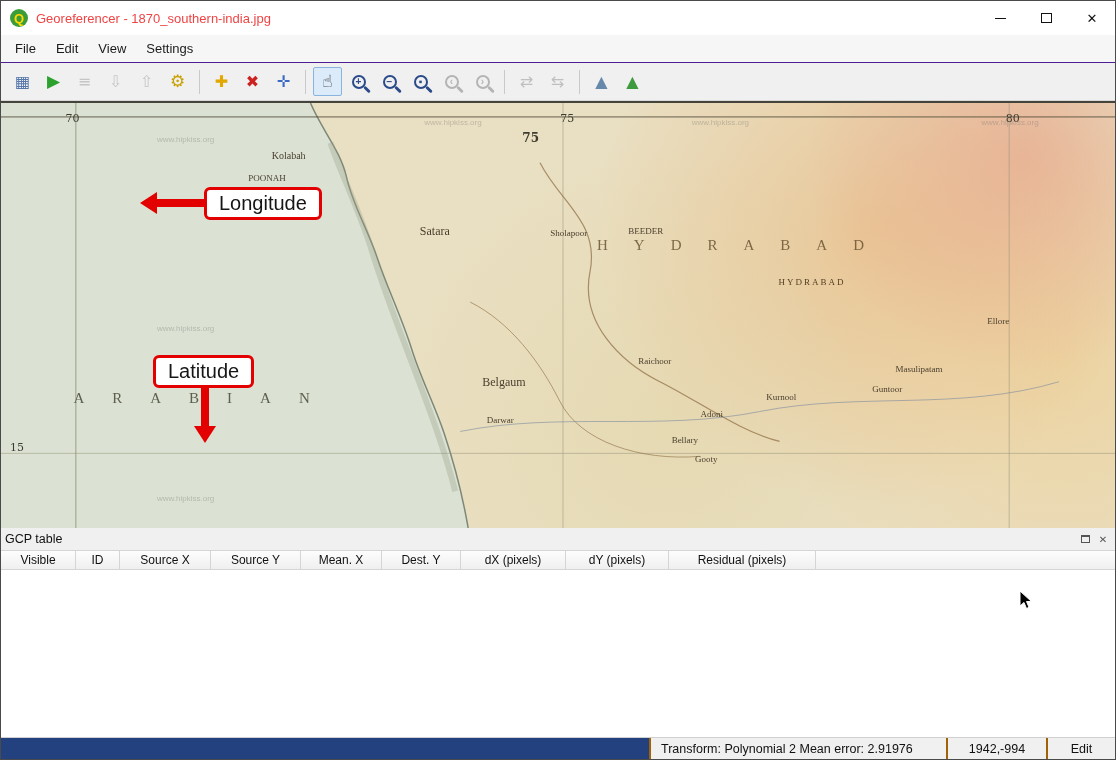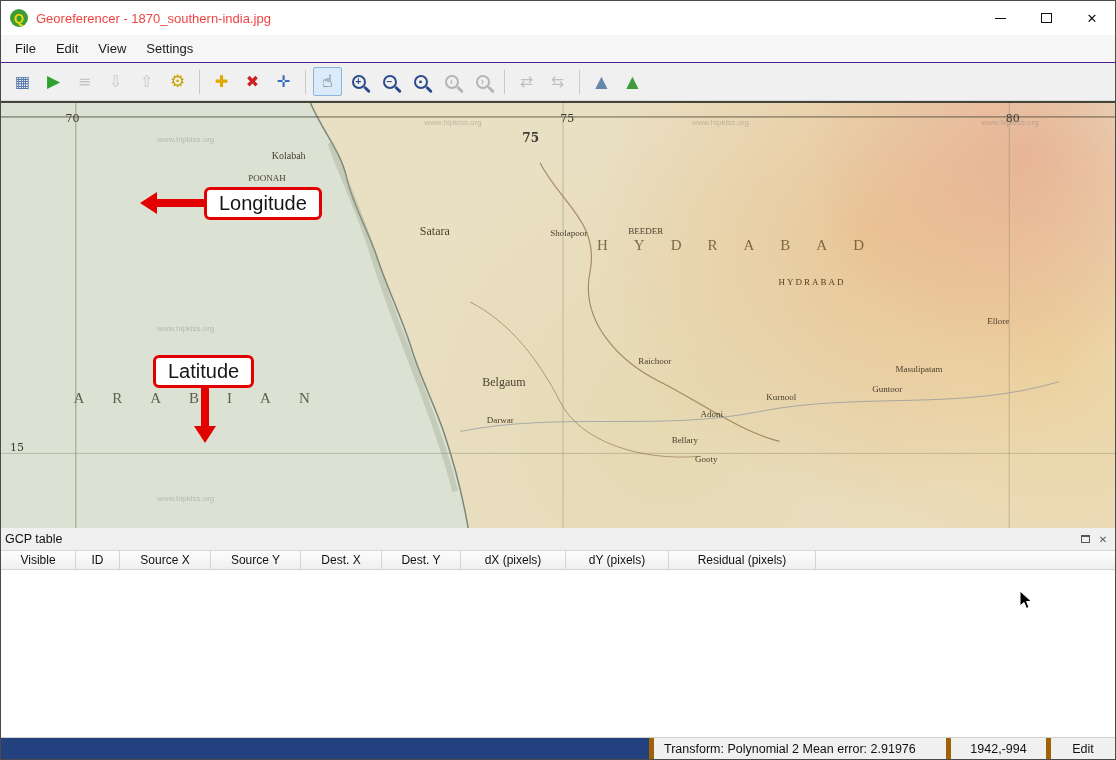--- a/index.html
+++ b/index.html
@@ -76,21 +76,21 @@
   .glyph-x { font-size:10px; color:#555; }
   .gcp-header { height:20px; display:flex; background:linear-gradient(#fdfdfd,#efefef); border-top:1px solid #d5d5d5; border-bottom:1px solid #d5d5d5; flex:0 0 auto; }
   .hcell { font-size:12px; color:#111; display:flex; align-items:center; justify-content:center; border-right:1px solid #d5d5d5; height:100%; }
   .hfill { flex:1; border-right:none; }
   .gcp-body { flex:1; background:#fff; position:relative; }
   .cursor { position:absolute; left:1018px; top:20px; }
 
   
   .statusbar { height:22px; background:#f0f0f0; border-top:1px solid #d0d0d0; display:flex; align-items:stretch; flex:0 0 auto; font-size:12.5px; color:#111; }
   .status-blue { width:648px; background:#23407f; }
-  .status-seg { display:flex; align-items:center; padding:0 10px; border-left:5px solid #a16207; }
+  .status-seg { display:flex; align-items:center; padding:0 10px; border-left:2px solid #a16207; }
   .seg-transform { width:297px; }
   .seg-coord { width:100px; justify-content:center; }
   .seg-rotation { flex:1; justify-content:center; }
 </style>
 </head>
 <body>
 
 <div class="window">
 
   <div class="titlebar">
@@ -252,21 +252,21 @@
     <button class="dock-btn">
         <span class="glyph-x">✕</span>
       </button>
   </div>
 
   <div class="gcp-header">
     <span class="hcell" style="width:75px">Visible</span>
     <span class="hcell" style="width:44px">ID</span>
     <span class="hcell" style="width:91px">Source X</span>
     <span class="hcell" style="width:90px">Source Y</span>
-    <span class="hcell" style="width:81px">Dest. X</span>
+    <span class="hcell" style="width:81px">Mean. X</span>
     <span class="hcell" style="width:79px">Dest. Y</span>
     <span class="hcell" style="width:105px">dX (pixels)</span>
     <span class="hcell" style="width:103px">dY (pixels)</span>
     <span class="hcell" style="width:147px">Residual (pixels)</span>
     <span class="hcell hfill"></span>
   </div>
 
   <div class="gcp-body">
     <svg class="cursor" width="14" height="20" viewBox="0 0 14 20">
       <polygon points="1,1 1,16 5,12.5 7.5,18.5 10,17.3 7.5,11.5 12.5,11.5" fill="#000" stroke="#fff" stroke-width="1"></polygon>

